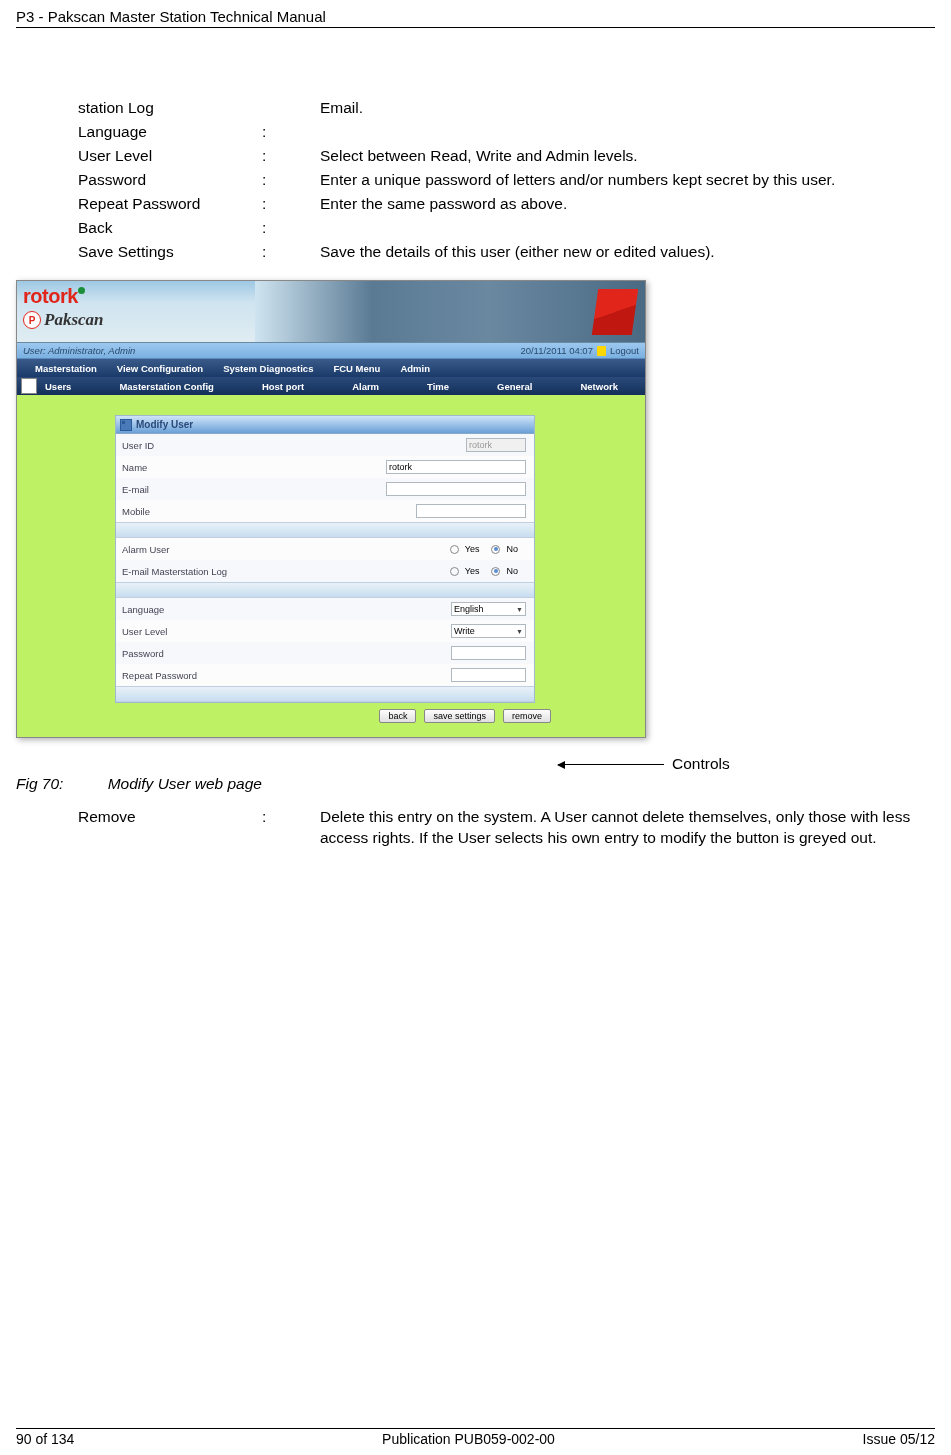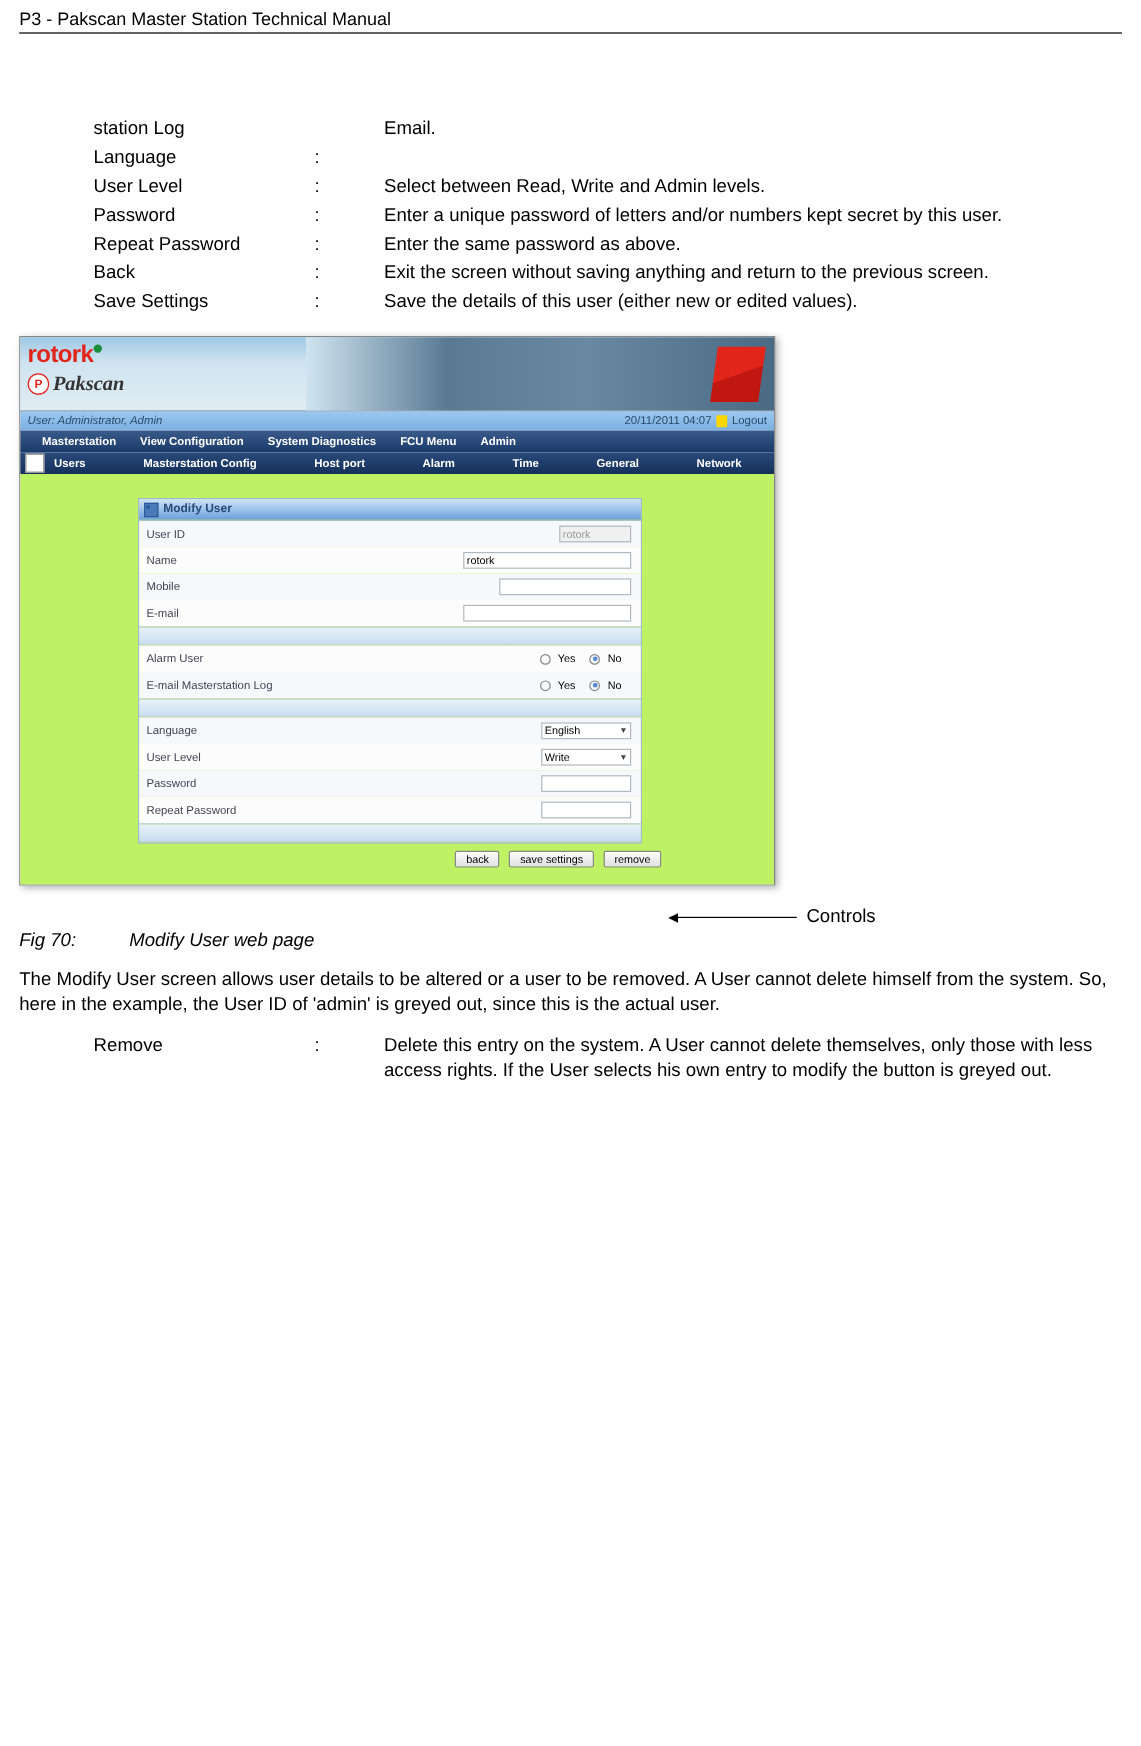--- a/index.html
+++ b/index.html
@@ -329,21 +329,20 @@
       <div class="def-desc">Enter a unique password of letters and/or numbers kept secret by this user.</div>
     </div>
     <div class="def-row">
       <div class="def-term">Repeat Password</div>
       <div class="def-colon">:</div>
       <div class="def-desc">Enter the same password as above.</div>
     </div>
     <div class="def-row">
       <div class="def-term">Back</div>
       <div class="def-colon">:</div>
-      <div class="def-desc">Exit the screen without saving anything and return to the previous screen.</div>
     </div>
     <div class="def-row">
       <div class="def-term">Save Settings</div>
       <div class="def-colon">:</div>
       <div class="def-desc">Save the details of this user (either new or edited values).</div>
     </div>
   </div>
 
   <div class="figure-wrap">
     <div class="browser-box">
@@ -395,29 +394,29 @@
                 <input class="text-input disabled" style="width: 60px;" readonly="" value="rotork">
               </div>
           </div>
           <div class="form-row">
             <div class="form-label">Name</div>
             <div class="form-field">
                 <input class="text-input" style="width: 140px;" value="rotork">
               </div>
           </div>
           <div class="form-row">
+            <div class="form-label">E-mail</div>
+            <div class="form-field">
+                <input class="text-input" style="width: 140px;" value="">
+              </div>
+          </div>
+          <div class="form-row">
             <div class="form-label">Mobile</div>
             <div class="form-field">
                 <input class="text-input" style="width: 110px;" value="">
-              </div>
-          </div>
-          <div class="form-row">
-            <div class="form-label">E-mail</div>
-            <div class="form-field">
-                <input class="text-input" style="width: 140px;" value="">
               </div>
           </div>
           <div class="form-sep"></div>
           <div class="form-row">
             <div class="form-label">Alarm User</div>
             <div class="form-field">
               <span class="radio"></span>
                 <span class="radio-label">Yes</span>
               <span class="radio checked"></span>
                 <span class="radio-label">No</span>
@@ -476,23 +475,27 @@
       <div class="arrow-line"></div>
       <div style="margin-left:8px; font-size:15.5px;">Controls</div>
     </div>
   </div>
 
   <div class="fig-caption">
     <span class="fnum">Fig 70:</span>
     <span>Modify User web page</span>
   </div>
 
-  <div class="para">The Modify User screen allows user details to be altered or a user to be removed. A User cannot delete himself from the system. So, here in the example, the User ID of 'admin' is greyed out, since this is the actual user.</div>
 
   <div style="margin-top:14px;">
     <div class="def-row">
       <div class="def-term">Remove</div>
       <div class="def-colon">:</div>
       <div class="def-desc">Delete this entry on the system. A User cannot delete themselves, only those with less access rights. If the User selects his own entry to modify the button is greyed out.</div>
     </div>
   </div>
 
+  <div class="footer">
+    <span>90 of 134</span>
+    <span>Publication PUB059-002-00</span>
+    <span>Issue 05/12</span>
+  </div>
 </div>
 
 </body></html>

